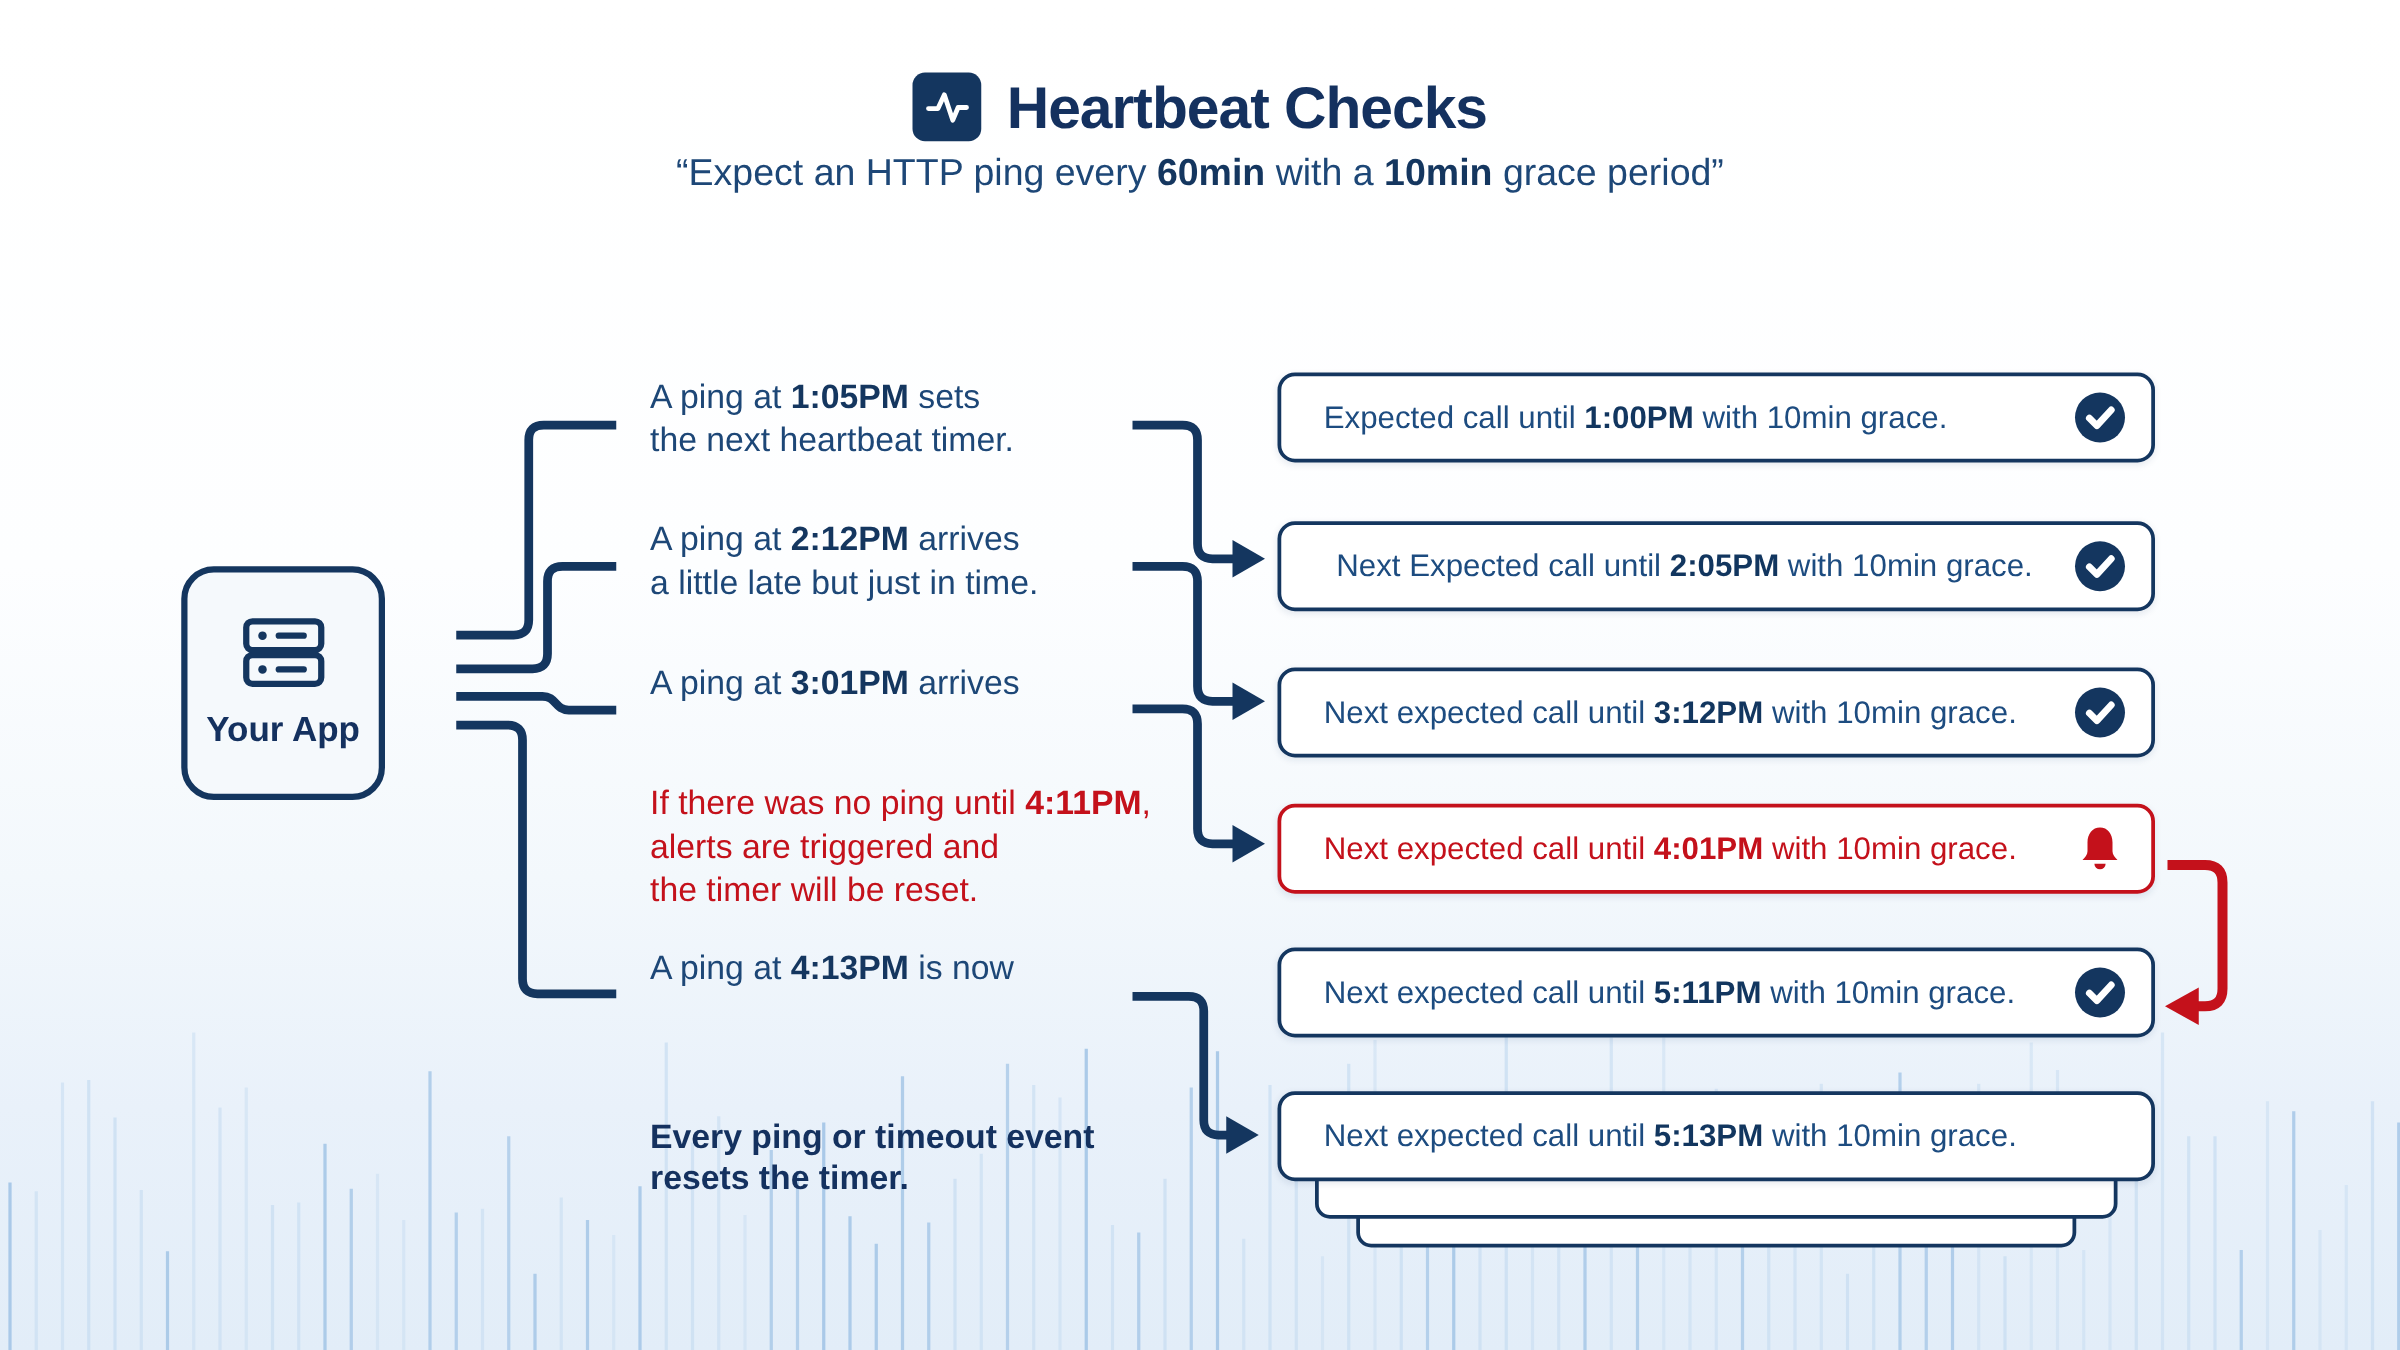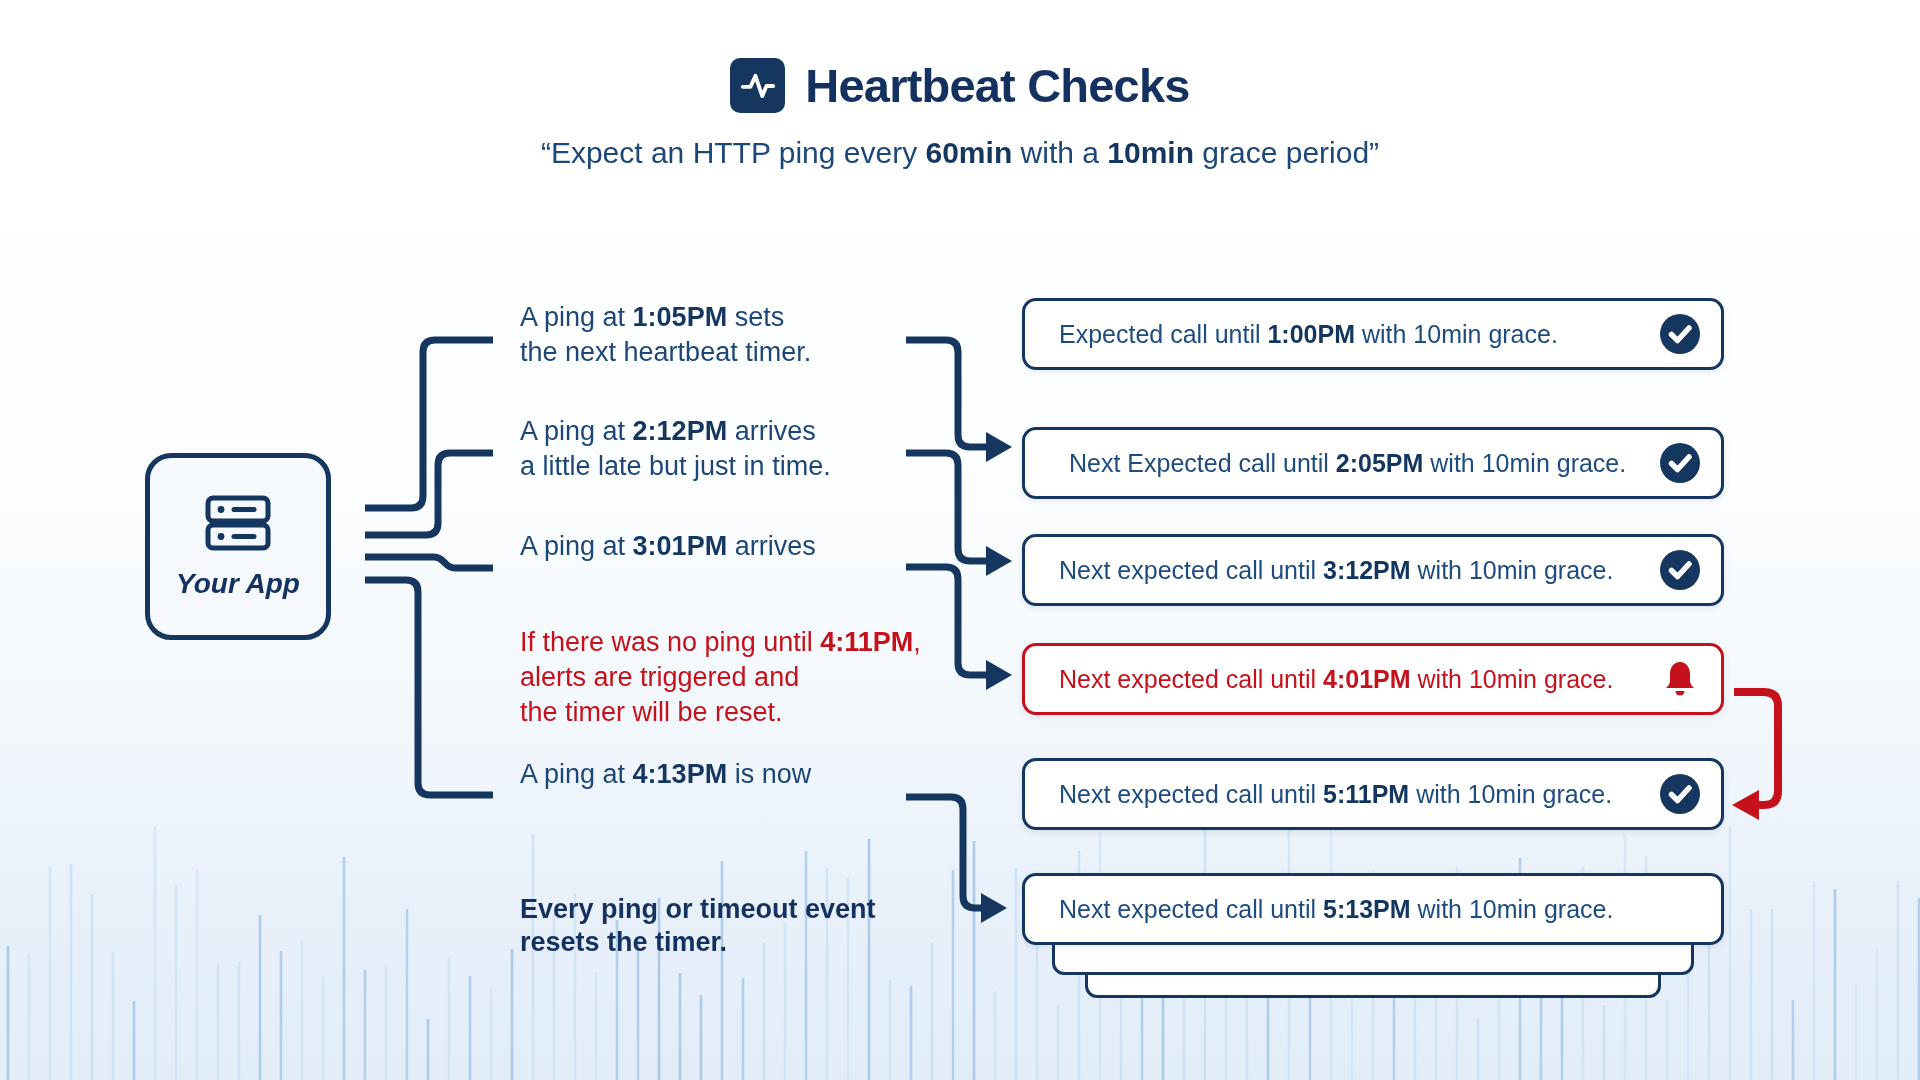--- a/index.html
+++ b/index.html
@@ -5,27 +5,27 @@
   html,body{margin:0;padding:0;background:#dfe9f4;}
   .canvas{
     position:relative;width:1920px;height:1080px;overflow:hidden;
     font-family:"Liberation Sans",sans-serif;
     background:linear-gradient(180deg,#FFFFFF 0%,#FDFEFF 42%,#F3F8FC 65%,#E9F1FA 82%,#E2EDF8 100%);
   }
   
   .header-row{position:absolute;top:58px;left:0;width:100%;display:flex;justify-content:center;align-items:center;gap:20px;}
   .title-icon{width:55px;height:55px;background:#14365F;border-radius:10px;display:flex;align-items:center;justify-content:center;flex:none;}
   .title-text{font-size:47px;font-weight:800;color:#14315F;letter-spacing:-0.8px;}
-  .subtitle{position:absolute;top:136px;left:0;width:100%;text-align:center;font-size:30px;color:#1D4777;}
+  .subtitle{position:absolute;top:122px;left:0;width:100%;text-align:center;font-size:30px;color:#1D4777;}
   .subtitle .strong{font-weight:700;color:#14365F;}
   
   .app-box{
-    position:absolute;left:145px;top:453px;width:186px;height:187px;box-sizing:border-box;
+    position:absolute;left:145px;top:453px;width:163px;height:187px;box-sizing:border-box;
     background:#F5F9FC;border:5px solid #14365F;border-radius:26px;
-    display:flex;flex-direction:column;align-items:center;justify-content:center;gap:12px;z-index:3;font-style:italic;
+    display:flex;flex-direction:column;align-items:center;justify-content:center;gap:12px;z-index:3;
   }
   .app-label{font-size:28px;font-weight:700;color:#14315F;}
   
   .annotation{position:absolute;left:520px;font-size:27px;line-height:35px;color:#1D4777;z-index:3;}
   .annotation .strong{font-weight:700;color:#14365F;}
   .annotation.alert,.annotation.alert .strong{color:#C4111B;}
   .annotation.note{font-weight:700;color:#14315F;line-height:33px;margin-top:17px;}
   .annotation.note .strong{color:#14315F;}
   
   .event-card{
@@ -237,21 +237,21 @@
   <div id="events-host">
       <div class="event-card" style="top: 298px;">
         <span class="event-text"><span>Expected call until </span><span class="strong">1:00PM</span><span> with 10min grace.</span></span>
         <span class="event-icon">
     <svg width="42" height="42" viewBox="0 0 42 42">
       <circle cx="21" cy="21" r="20" fill="#14365F"></circle>
       <path d="M 12.5,21.5 L 18.5,27.5 L 30,15" fill="none" stroke="#FFFFFF" stroke-width="5.5" stroke-linecap="round" stroke-linejoin="round"></path>
     </svg>
   </span>
       </div>
-      <div class="event-card" style="top: 427px; padding-left: 44px;">
+      <div class="event-card" style="top: 417px; padding-left: 44px;">
         <span class="event-text"><span>Next Expected call until </span><span class="strong">2:05PM</span><span> with 10min grace.</span></span>
         <span class="event-icon">
     <svg width="42" height="42" viewBox="0 0 42 42">
       <circle cx="21" cy="21" r="20" fill="#14365F"></circle>
       <path d="M 12.5,21.5 L 18.5,27.5 L 30,15" fill="none" stroke="#FFFFFF" stroke-width="5.5" stroke-linecap="round" stroke-linejoin="round"></path>
     </svg>
   </span>
       </div>
       <div class="event-card" style="top: 534px;">
         <span class="event-text"><span>Next expected call until </span><span class="strong">3:12PM</span><span> with 10min grace.</span></span>

